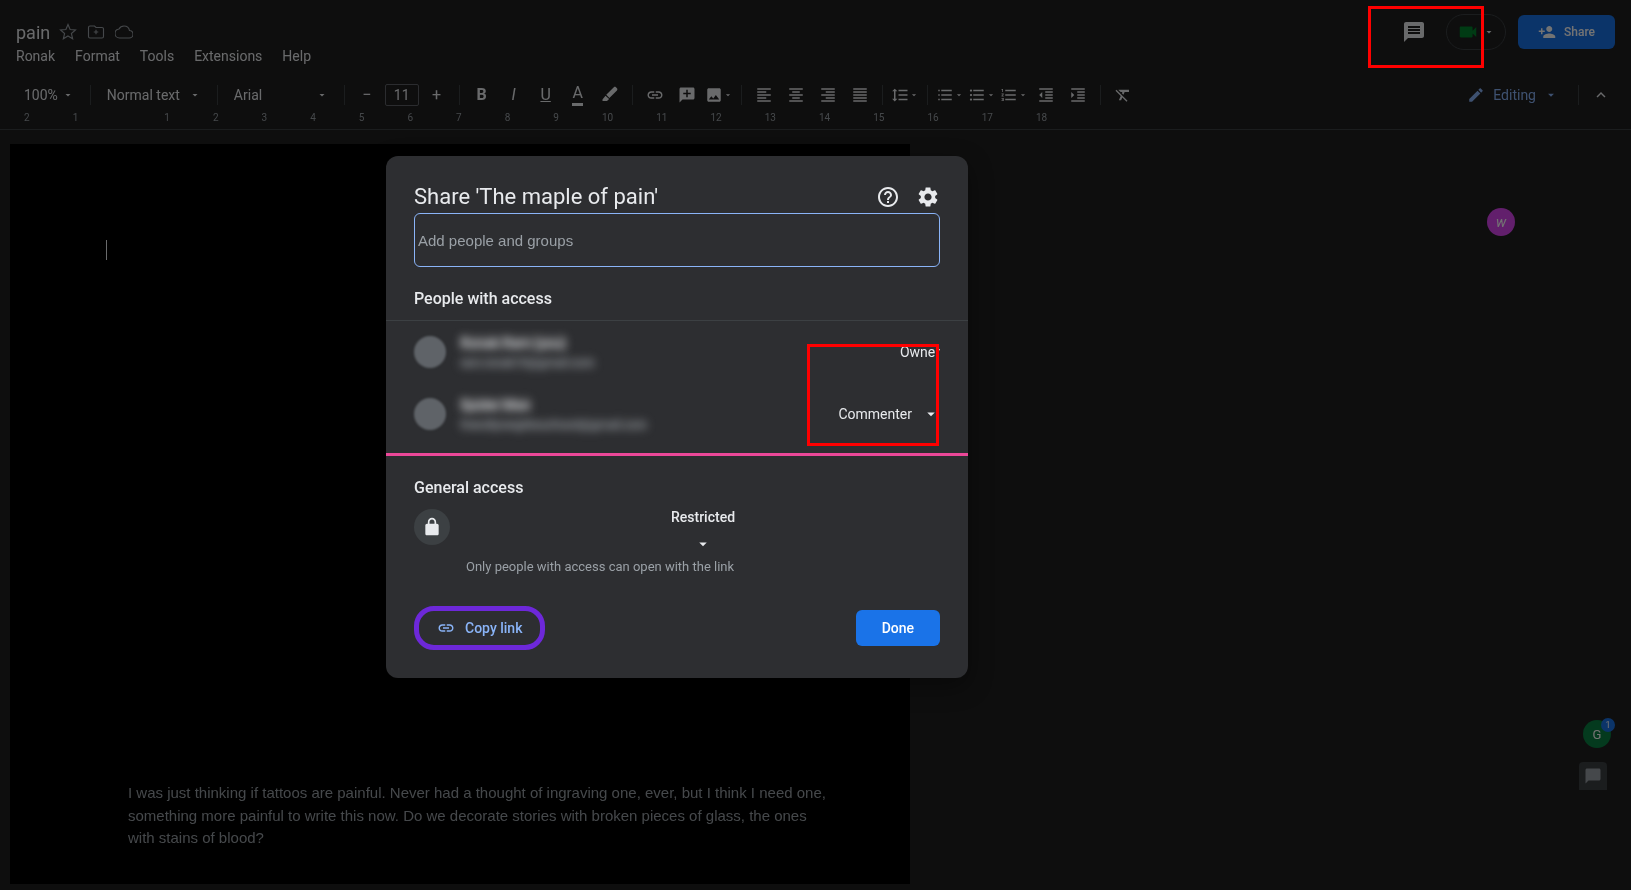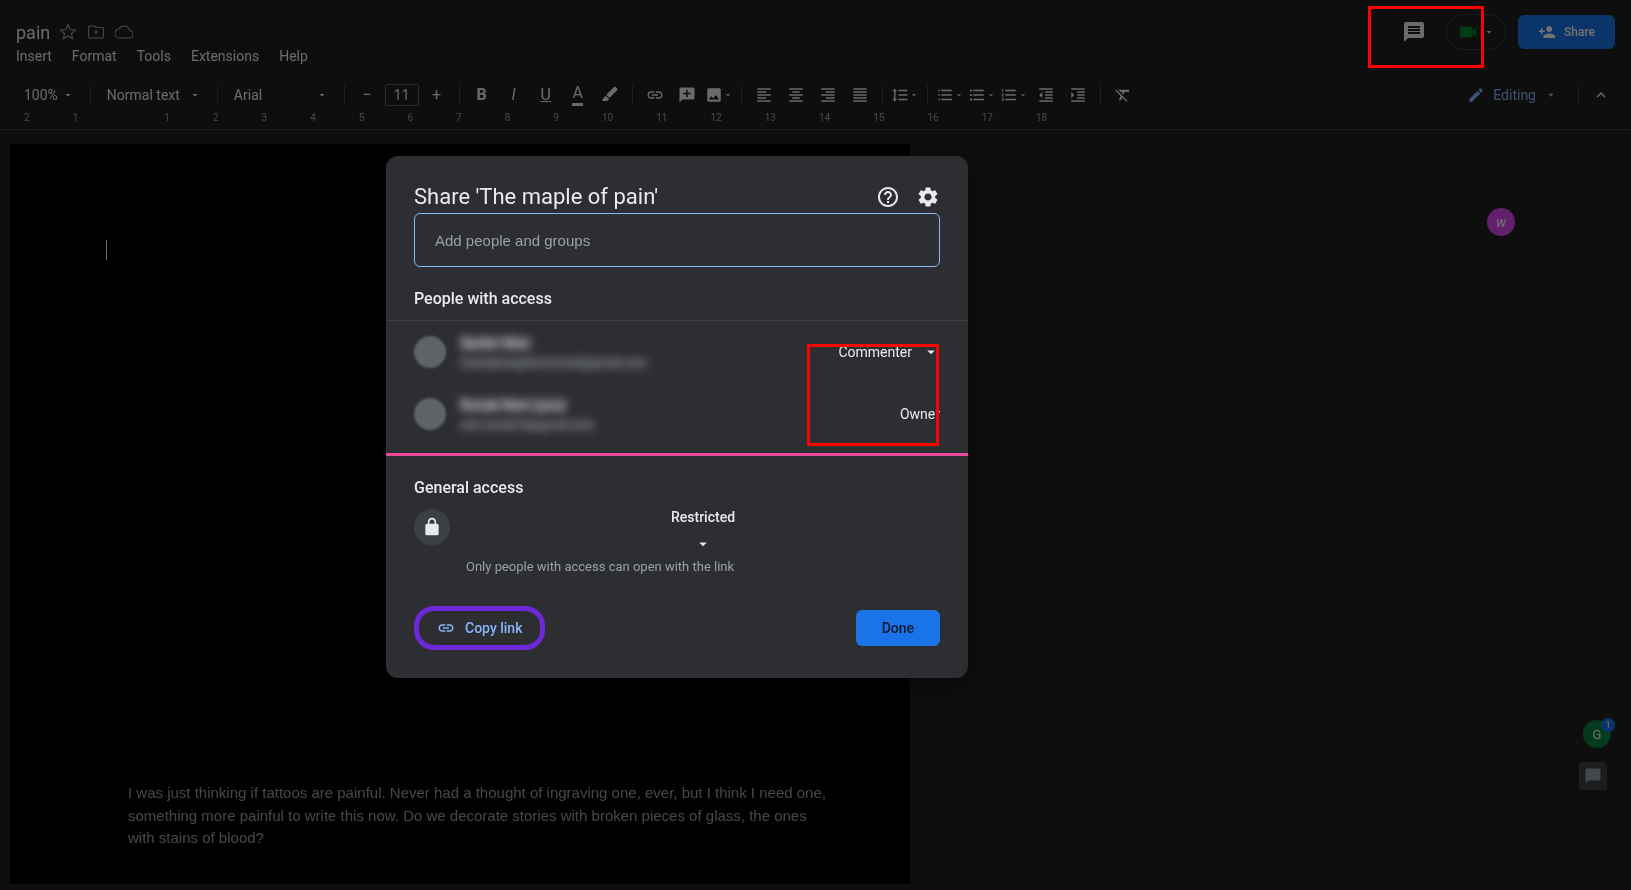--- a/index.html
+++ b/index.html
@@ -284,21 +284,21 @@
   display: inline-flex;
   align-items: center;
   justify-content: center;
 }
 .add-people-input {
   width: 100%;
   height: 54px;
   background: transparent;
   border: 1px solid #8ab4f8;
   border-radius: 6px;
-  padding: 0 20px;
+  padding: 0 3px;
   color: #e8eaed;
   font-size: 15px;
   outline: none;
   margin-bottom: 22px;
 }
 .add-people-input::placeholder { color: #9aa0a6; }
 .section-title {
   font-size: 16px;
   font-weight: 500;
   color: #e8eaed;
@@ -401,21 +401,21 @@
   padding: 8px 18px;
   border: 5px solid #6d28d9;
   border-radius: 20px;
   color: #8ab4f8;
   font-size: 14px;
   font-weight: 500;
 }
 .done-btn {
   margin-left: auto;
   background: #1a73e8;
-  color: #0f172a;
+  color: #ffffff;
   padding: 10px 26px;
   border-radius: 6px;
   font-size: 14px;
   font-weight: 500;
 }
 svg { fill: currentColor; }
 </style>
 </head>
 <body>
 
@@ -456,21 +456,21 @@
     <div class="share-btn">
       <svg viewBox="0 0 24 24" width="18" height="18">
           <path d="M15 12c2.21 0 4-1.79 4-4s-1.79-4-4-4-4 1.79-4 4 1.79 4 4 4zm-9-2V7H4v3H1v2h3v3h2v-3h3v-2H6zm9 4c-2.67 0-8 1.34-8 4v2h16v-2c0-2.66-5.33-4-8-4z"></path>
         </svg>
       <span>Share</span>
     </div>
   </div>
 </div>
 
 <div class="menubar">
-  <span>Insert</span>
+  <span>Ronak</span>
   <span>Format</span>
   <span>Tools</span>
   <span>Extensions</span>
   <span>Help</span>
   <span style="width:16px"></span>
 </div>
 
 <div class="toolbar">
   <div class="tool-item">
     <span>100%</span>
@@ -685,37 +685,37 @@
   </div>
 
   <input class="add-people-input" placeholder="Add people and groups" style="">
 
   <div class="section-title">People with access</div>
 
   <div class="people-list">
     <div class="person-row">
       <div class="avatar"></div>
       <div class="person-info">
+        <div class="person-name">Ronak Ram (you)</div><br>
+        <div class="person-email">ram.ronak19@gmail.com</div>
+      </div>
+      <div class="role-label">Owner</div>
+    </div>
+    <div class="person-row">
+      <div class="avatar"></div>
+      <div class="person-info">
         <div class="person-name">Spider Man</div><br>
         <div class="person-email">friendlyneighbourhood@gmail.com</div>
       </div>
       <div class="role-label">
         <span>Commenter</span>
         <svg viewBox="0 0 24 24" width="18" height="18">
             <path d="M7 10l5 5 5-5z"></path>
           </svg>
       </div>
-    </div>
-    <div class="person-row">
-      <div class="avatar"></div>
-      <div class="person-info">
-        <div class="person-name">Ronak Ram (you)</div><br>
-        <div class="person-email">ram.ronak19@gmail.com</div>
-      </div>
-      <div class="role-label">Owner</div>
     </div>
   </div>
 
   <div class="general-access">
     <div class="section-title">General access</div>
     <div class="access-row">
       <div class="lock-circle">
         <svg viewBox="0 0 24 24" width="20" height="20" fill="#9aa0a6">
             <path d="M18 8h-1V6c0-2.76-2.24-5-5-5S7 3.24 7 6v2H6c-1.1 0-2 .9-2 2v10c0 1.1.9 2 2 2h12c1.1 0 2-.9 2-2V10c0-1.1-.9-2-2-2zM9 6c0-1.66 1.34-3 3-3s3 1.34 3 3v2H9V6z"></path>
           </svg>

